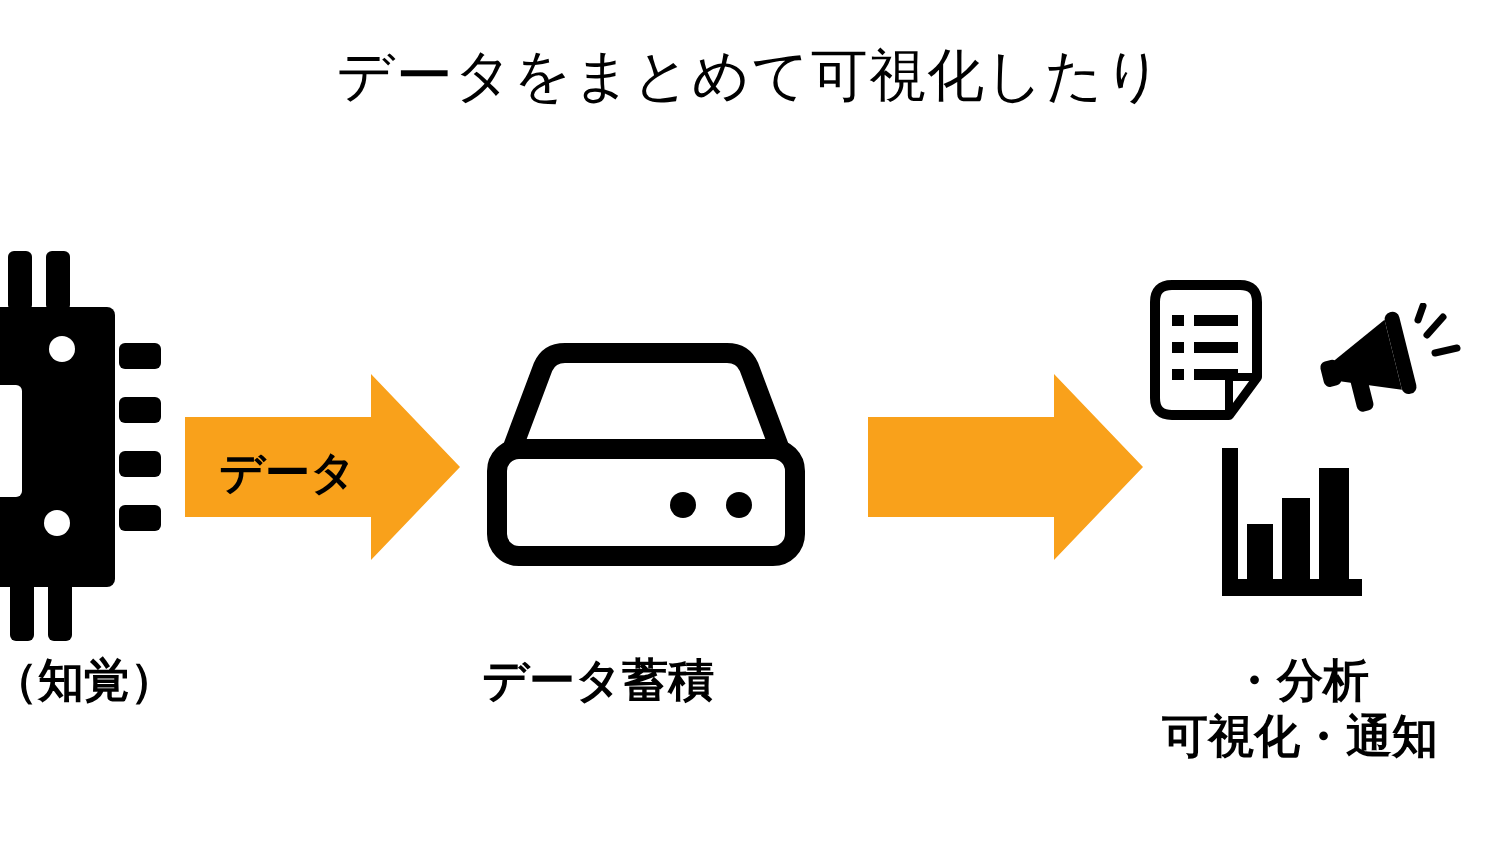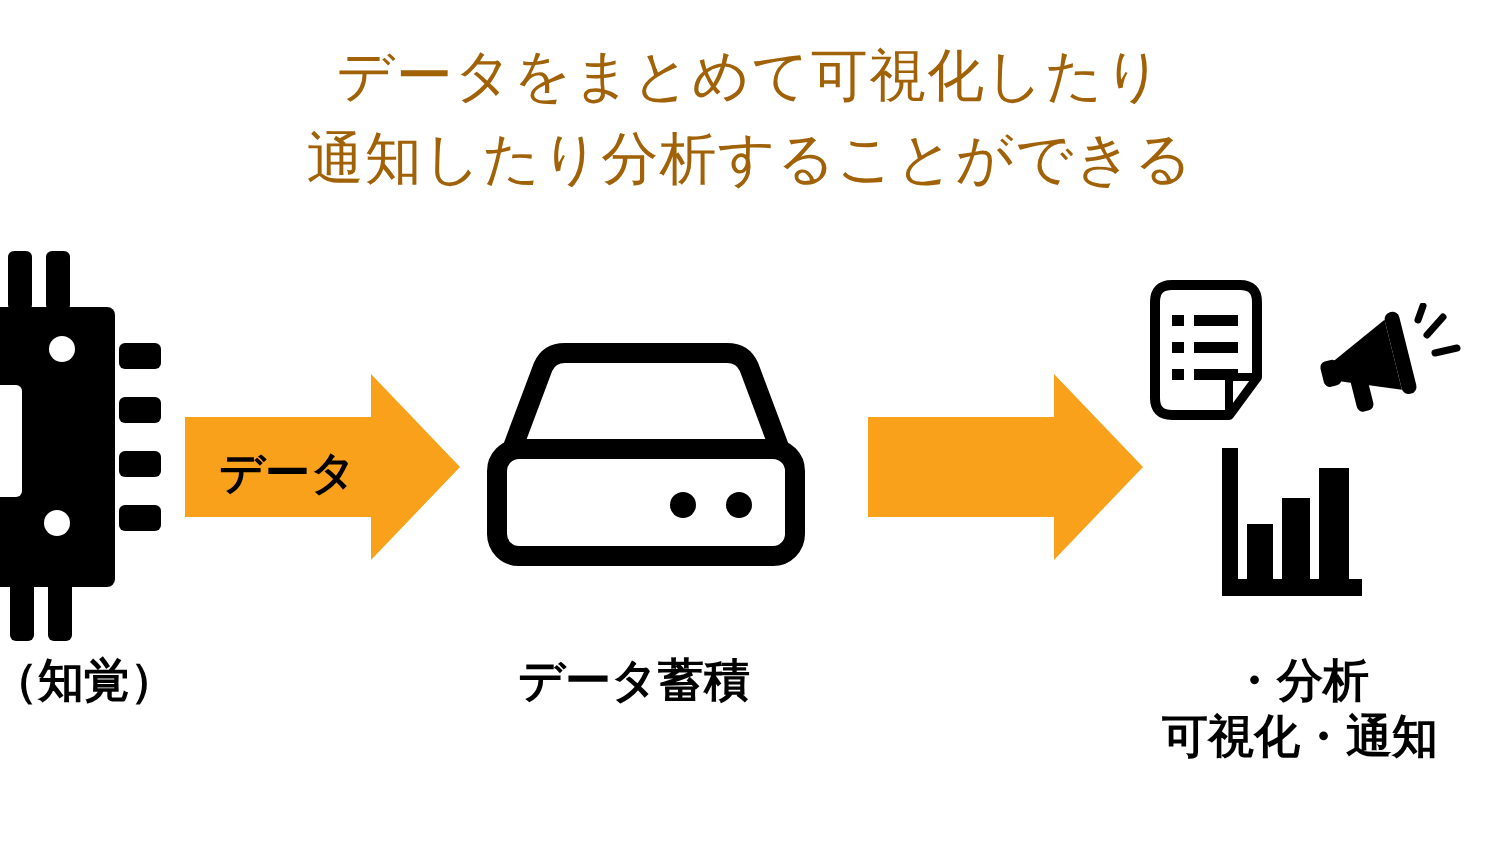--- a/index.html
+++ b/index.html
@@ -19,21 +19,21 @@
   .title {
     position: absolute;
     left: 0;
     right: 0;
     top: 34px;
     text-align: center;
     font-size: 57px;
     font-weight: 400;
     line-height: 1.45;
     letter-spacing: 0.02em;
-    color: #a16207;
+    color: #000000;
   }
   .icon-svg { position: absolute; }
   .chip-icon      { left: -245px; top: 245px; width: 410px; height: 400px; }
   .arrow-1        { left: 185px;  top: 374px; width: 275px; height: 186px; }
   .arrow-2        { left: 868px;  top: 374px; width: 275px; height: 186px; }
   .storage-icon   { left: 485px;  top: 333px; width: 322px; height: 235px; }
   .doc-icon       { left: 1150px; top: 280px; width: 112px; height: 140px; }
   .megaphone-icon { left: 1315px; top: 303px; width: 150px; height: 112px; }
   .barchart-icon  { left: 1222px; top: 448px; width: 140px; height: 148px; }
   .arrow-label {
@@ -51,31 +51,30 @@
   }
   .step-label {
     position: absolute;
     top: 652px;
     font-size: 46px;
     font-weight: 700;
     line-height: 1.22;
     color: #000000;
   }
   .label-sensor  { left: -8px;  width: 260px; text-align: left; }
-  .label-storage { left: 469px; width: 330px; text-align: center; }
+  .label-storage { left: 482px; width: 330px; }
   .label-outputs { left: 1130px; width: 340px; text-align: center; }
 </style>
 </head>
 <body>
 
 <div class="canvas">
 
   <div class="title">
     <div>データをまとめて可視化したり</div>
-    <div>通知したり分析することができる</div>
   </div>
 
   <svg class="icon-svg chip-icon" viewBox="0 0 410 400" xmlns="http://www.w3.org/2000/svg" aria-hidden="true">
     <g fill="#000000">
       <rect x="177" y="6" width="24" height="60" rx="6"></rect>
       <rect x="215" y="6" width="24" height="60" rx="6"></rect>
       <rect x="253" y="6" width="24" height="60" rx="6"></rect>
       <rect x="291" y="6" width="24" height="60" rx="6"></rect>
       <rect x="179" y="336" width="24" height="60" rx="6"></rect>
       <rect x="217" y="336" width="24" height="60" rx="6"></rect>

